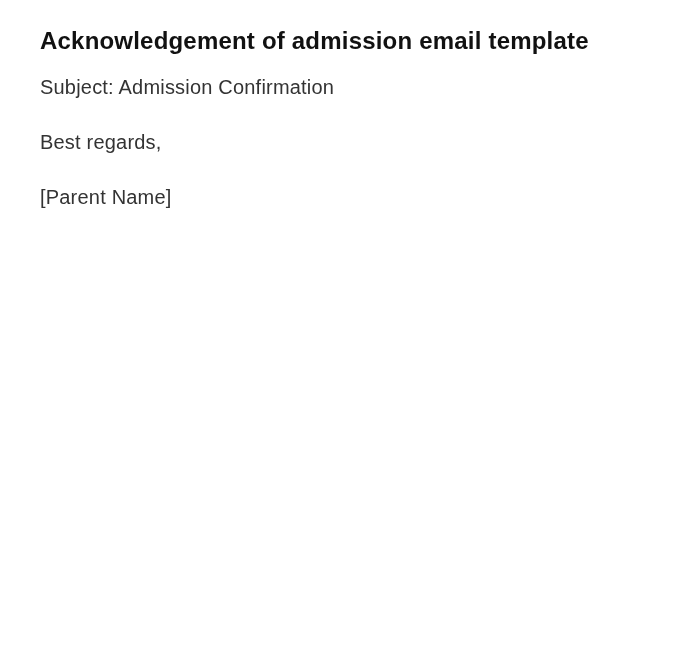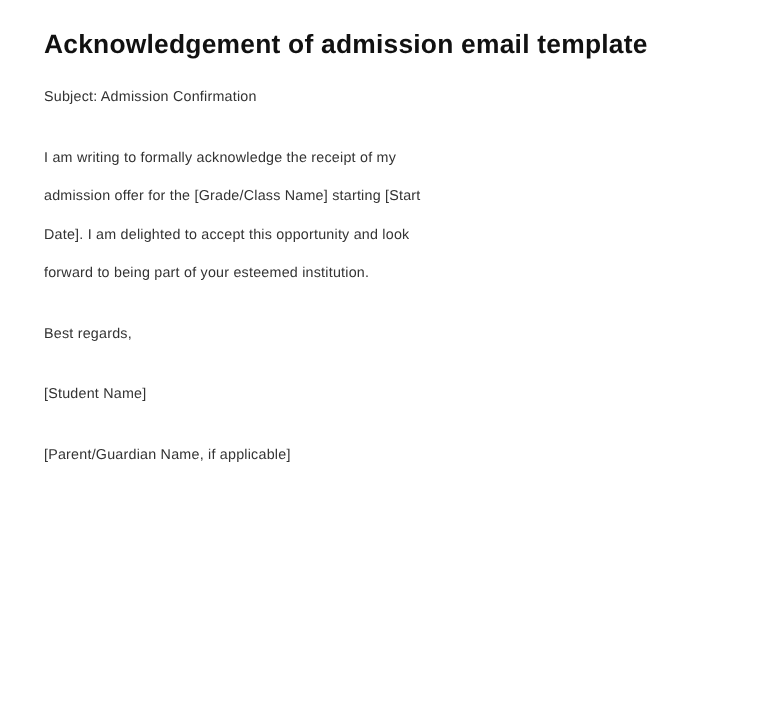--- a/index.html
+++ b/index.html
@@ -25,43 +25,38 @@
   }
   .doc-title {
     font-size: 24px;
     font-weight: 700;
     line-height: 32px;
     color: var(--heading-color);
     letter-spacing: 0.2px;
     margin: 0 0 13px 0;
   }
   .doc-paragraph {
-    font-size: 13px;
+    font-size: 20px;
     font-weight: 400;
     line-height: 35px;
     color: var(--body-color);
     letter-spacing: 0.2px;
     white-space: pre-line;       
     margin: 0 0 20px 0;
     max-width: 620px;
   }
 </style>
 </head>
 <body>
 
 <div class="page">
   <h1 class="doc-title">Acknowledgement of admission email template</h1>
 
   <p class="doc-paragraph">Subject: Admission Confirmation</p>
 
 
-  <p class="doc-paragraph">I am writing to formally acknowledge the receipt of my
-admission offer for the [Grade/Class Name] starting [Start
-Date]. I am delighted to accept this opportunity and look
-forward to being part of your esteemed institution.</p>
 
 
   <p class="doc-paragraph">Best regards,</p>
 
-  <p class="doc-paragraph">[Student Name]</p>
+  <p class="doc-paragraph">[Parent Name]</p>
 
-  <p class="doc-paragraph">[Parent/Guardian Name, if applicable]</p>
 </div>
 
 </body></html>

